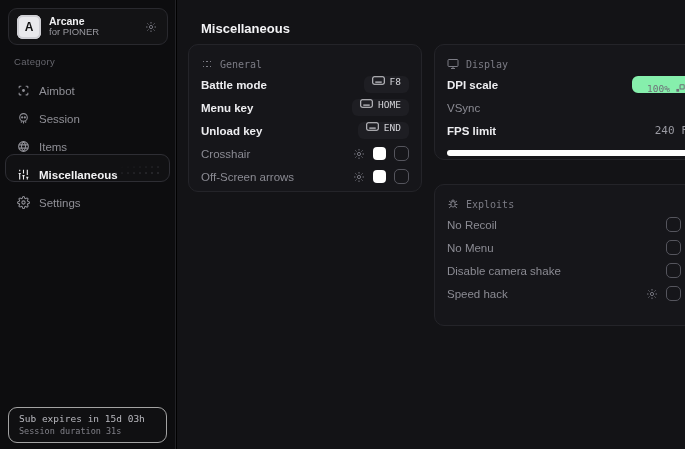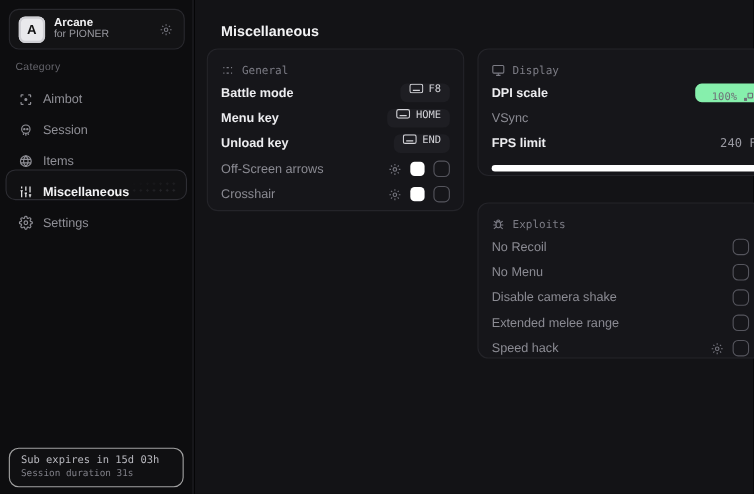--- a/index.html
+++ b/index.html
@@ -217,35 +217,35 @@
                   <rect x="1" y="1" width="18" height="12" rx="2.5"></rect>
                   <path d="M5 9.5h10" stroke-width="1.8"></path>
                 </svg>
             </span>
             <span>END</span>
           </div>
         </div>
       </div>
 
       <div class="row">
-        <span class="row-label dim">Off-Screen arrows</span>
+        <span class="row-label dim">Crosshair</span>
         <div class="controls">
           <span class="gear">
             <svg width="12" height="12" viewBox="0 0 24 24" fill="none" stroke="currentColor" stroke-width="2">
                 <circle cx="12" cy="12" r="3.2"></circle>
                 <path d="M12 2v3M12 19v3M2 12h3M19 12h3M4.9 4.9l2.1 2.1M17 17l2.1 2.1M19.1 4.9L17 7M7 17l-2.1 2.1"></path>
               </svg>
           </span>
           <span class="swatch"></span>
           <span class="checkbox"></span>
         </div>
       </div>
 
       <div class="row">
-        <span class="row-label dim">Crosshair</span>
+        <span class="row-label dim">Off-Screen arrows</span>
         <div class="controls">
           <span class="gear">
             <svg width="12" height="12" viewBox="0 0 24 24" fill="none" stroke="currentColor" stroke-width="2">
                 <circle cx="12" cy="12" r="3.2"></circle>
                 <path d="M12 2v3M12 19v3M2 12h3M19 12h3M4.9 4.9l2.1 2.1M17 17l2.1 2.1M19.1 4.9L17 7M7 17l-2.1 2.1"></path>
               </svg>
           </span>
           <span class="swatch"></span>
           <span class="checkbox"></span>
         </div>
@@ -323,26 +323,20 @@
           </div>
       </div>
 
       <div class="row">
         <span class="row-label dim">Disable camera shake</span>
         <div class="controls">
             <span class="checkbox"></span>
           </div>
       </div>
 
-      <div class="row">
-        <span class="row-label dim">Extended melee range</span>
-        <div class="controls">
-            <span class="checkbox"></span>
-          </div>
-      </div>
 
       <div class="row">
         <span class="row-label dim">Speed hack</span>
         <div class="controls">
           <span class="gear">
             <svg width="12" height="12" viewBox="0 0 24 24" fill="none" stroke="currentColor" stroke-width="2">
                 <circle cx="12" cy="12" r="3.2"></circle>
                 <path d="M12 2v3M12 19v3M2 12h3M19 12h3M4.9 4.9l2.1 2.1M17 17l2.1 2.1M19.1 4.9L17 7M7 17l-2.1 2.1"></path>
               </svg>
           </span>

